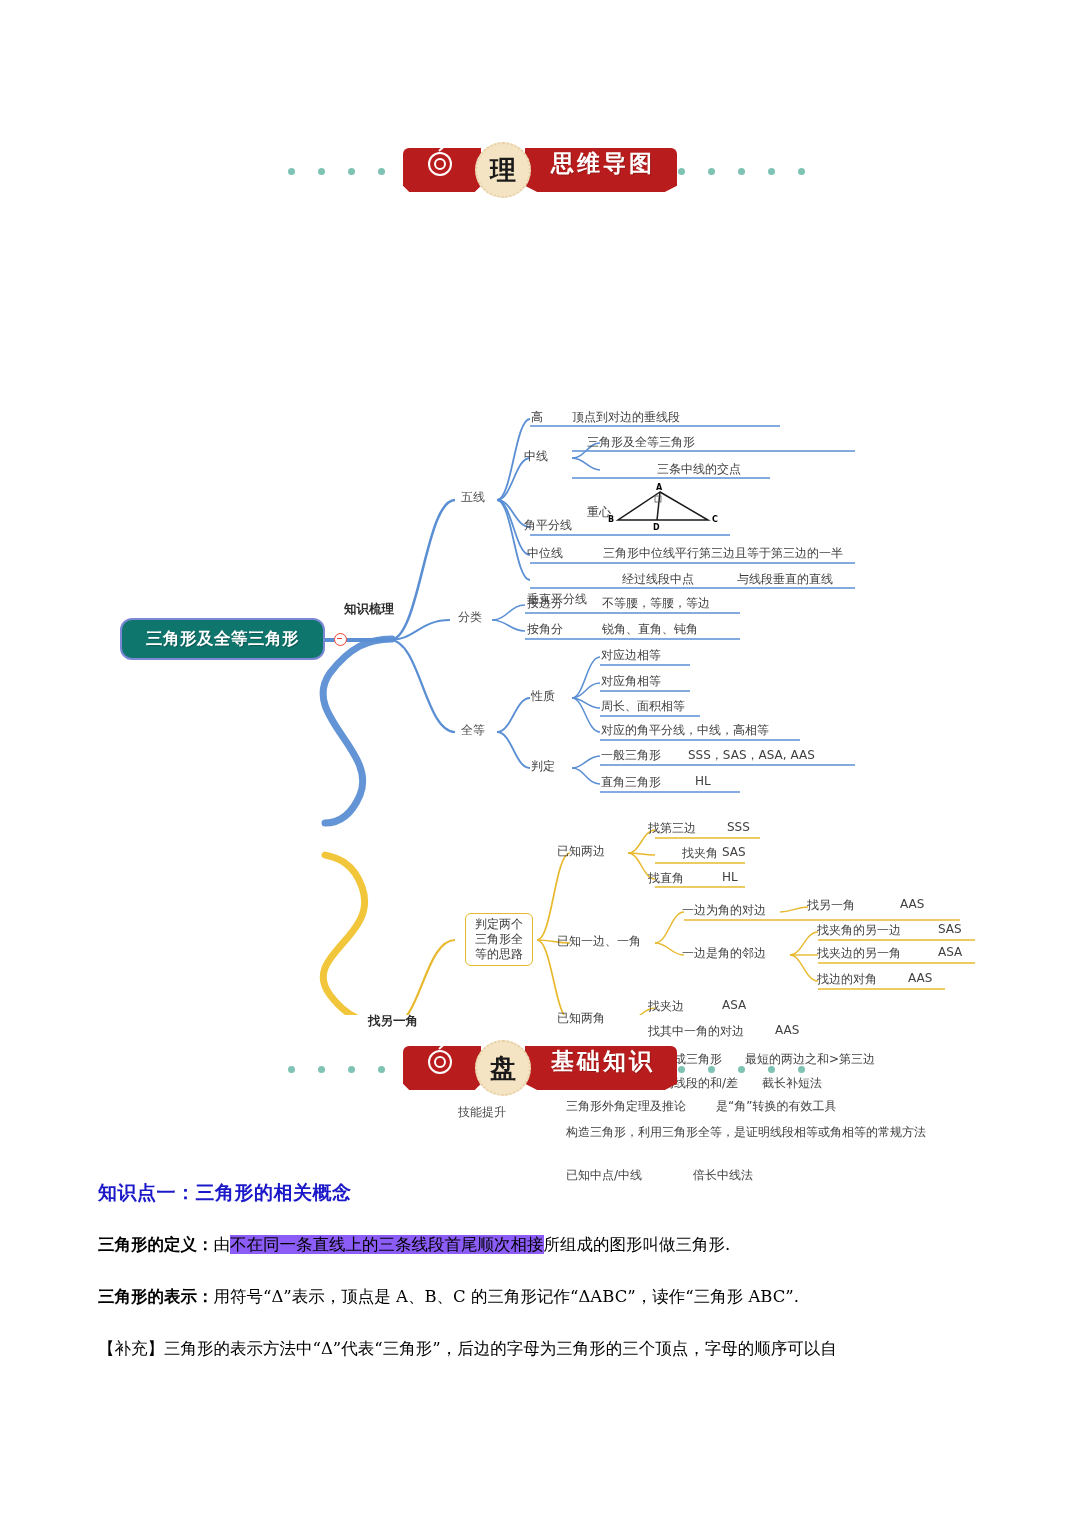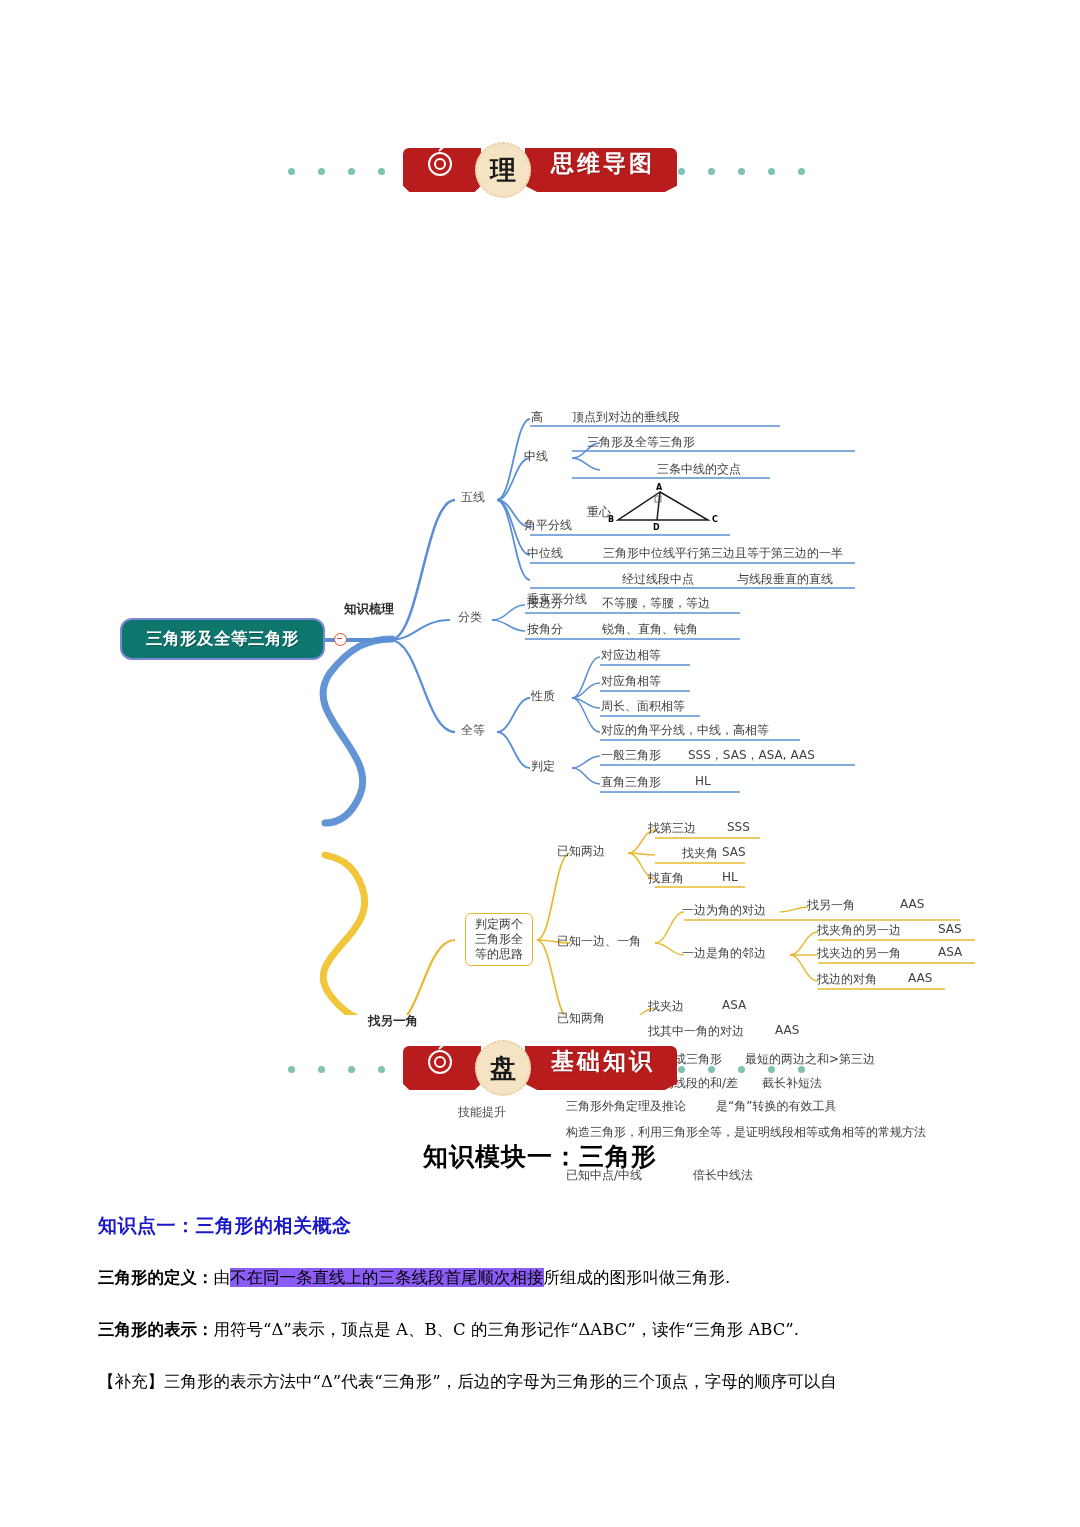--- a/index.html
+++ b/index.html
@@ -317,18 +317,17 @@
     <div class="badge">
       <span>盘</span>
     </div>
     <div class="bseg right">
       <span class="btitle">基础知识</span>
     </div>
   </div>
 </div>
 
 <div id="doc">
-  <h1>知识模块一：三角形</h1>
   <div class="kp">知识点一：三角形的相关概念</div>
   <div class="para" id="p0"><b>三角形的定义：</b><span>由</span><span class="hl">不在同一条直线上的</span><span class="hl">三条线段</span><span class="hl">首尾顺次相接</span><span>所组成的图形叫做三角形.</span></div>
   <div class="para" id="p1"><b>三角形的表示：</b><span>用符号“Δ”表示，顶点是 A、B、C 的三角形记作“ΔABC”，读作“三角形 ABC”.</span></div>
   <div class="para" id="p2"><span>【补充】三角形的表示方法中“Δ”代表“三角形”，后边的字母为三角形的三个顶点，字母的顺序可以自</span></div>
 </div>
 
 </body></html>

